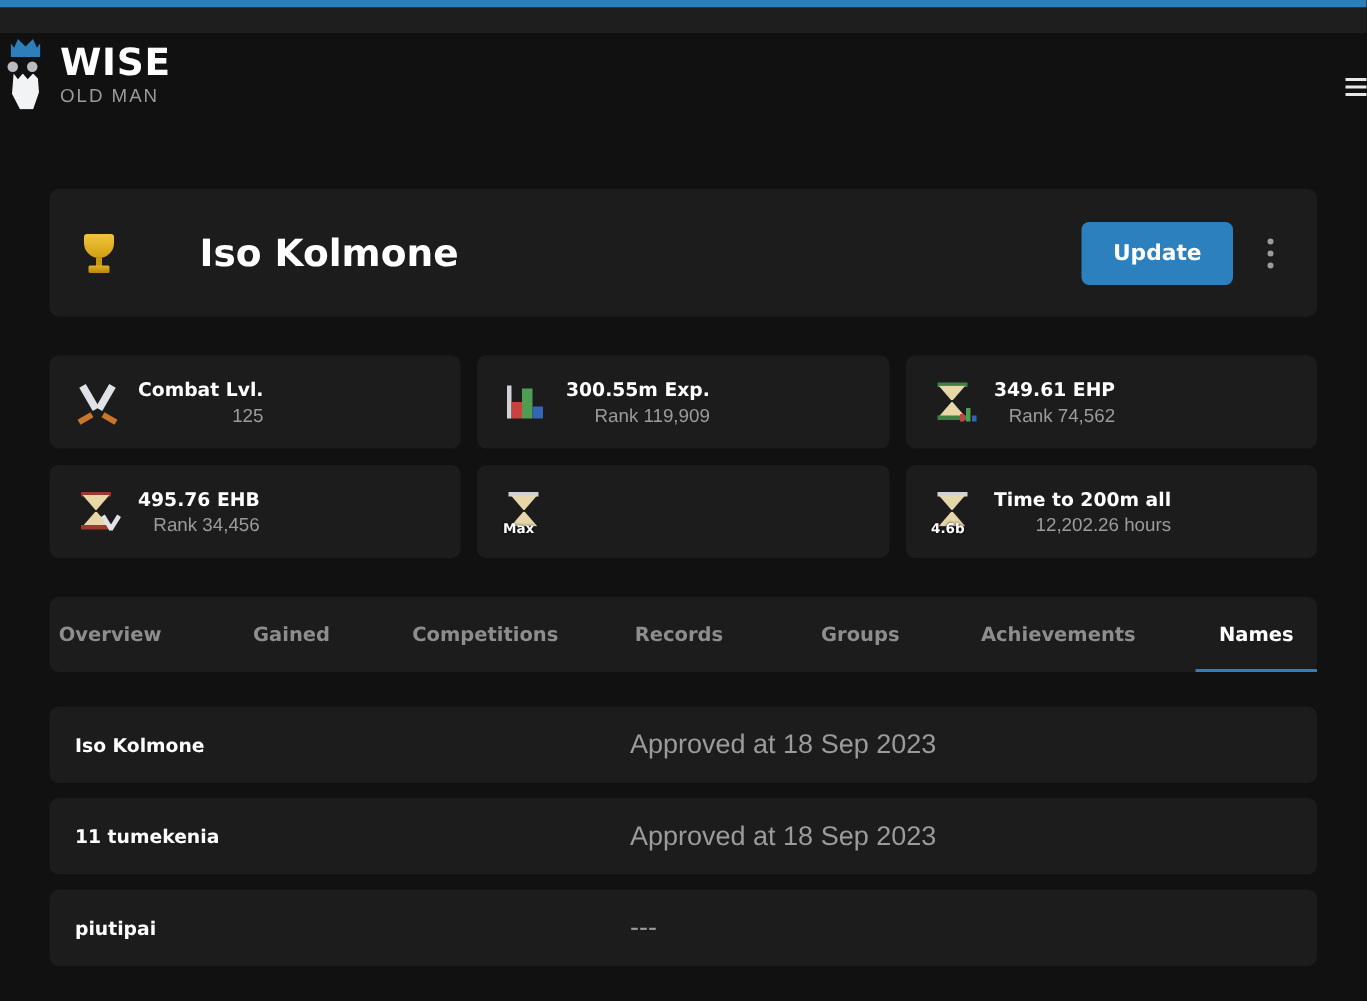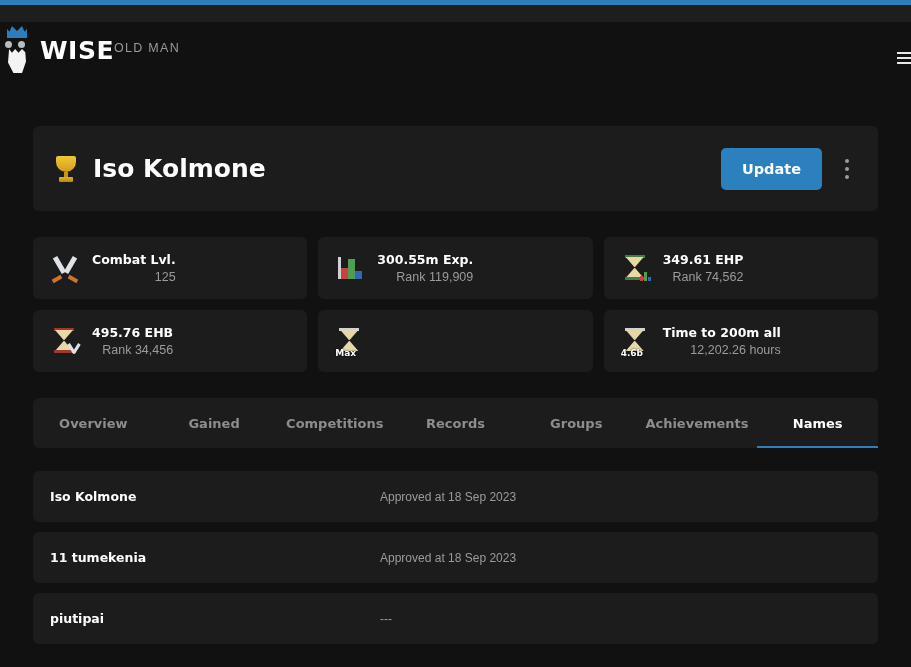--- a/index.html
+++ b/index.html
@@ -29,35 +29,35 @@
     clip-path: polygon(0% 100%,0% 22%,12% 48%,25% 0%,50% 42%,75% 0%,88% 48%,100% 22%,100% 100%);
   }
   .logo .eye { position: absolute; top: 15px; width: 7px; height: 7px; border-radius: 50%; background: #b9bcc0; }
   .logo .eye.l { left: 2px; }
   .logo .eye.r { left: 15px; }
   .logo .beard {
     position: absolute; top: 23px; left: 5px; width: 18px; height: 24px;
     background: #f2f3f5;
     clip-path: polygon(6% 0%,22% 16%,40% 0%,58% 16%,78% 0%,96% 14%,100% 52%,78% 100%,30% 100%,0% 56%);
   }
-  .brand-text { display: flex; flex-direction: row; line-height: 1; }
+  .brand-text { display: flex; flex-direction: column; line-height: 1; }
   .brand-title {
     font-size: 25px; font-weight: 700; color: #ffffff;
     letter-spacing: 0.5px; font-family: "DejaVu Sans", sans-serif;
   }
   .brand-sub {
     font-size: 12.5px; color: #9a9a9a; letter-spacing: 1.3px; margin-top: 4px;
   }
   .hamburger {
     position: absolute; right: 0px; top: 30px;
     width: 14px; display: flex; flex-direction: column; gap: 3px;
   }
   .hamburger span { display: block; height: 2px; background: #e8e8e8; width: 100%; }
   
-  .card { background: #1c1c1c; border-radius: 6px; }
+  .card { background: #1c1c1c; border-radius: 6px; gap: 40px; }
   
   .title-card {
     position: absolute; left: 33px; top: 126px; width: 845px; height: 85px;
     display: flex; align-items: center; padding: 0 22px 0 20px;
   }
   .trophy { width: 26px; height: 30px; position: relative; flex: 0 0 auto; }
   .trophy .cup {
     position: absolute; top: 2px; left: 3px; width: 20px; height: 16px;
     background: linear-gradient(180deg,#f0c63c 0%,#d39f12 100%);
     border-radius: 2px 2px 10px 10px;
@@ -145,21 +145,21 @@
     content: ""; position: absolute; left: 0; right: 0; bottom: 0;
     height: 2px; background: #2c80bd;
   }
   
   .names { position: absolute; left: 33px; top: 471px; width: 845px; }
   .name-row {
     height: 51px; margin-bottom: 10px; display: flex; align-items: center;
     padding-left: 17px;
   }
   .name-title { font-size: 12.5px; font-weight: 700; color: #ffffff; width: 330px; font-family: "DejaVu Sans", sans-serif; }
-  .name-status { font-size: 12px; color: #9b9b9b; }
+  .name-status { font-size: 18px; color: #9b9b9b; }
 </style>
 </head>
 <body>
 
 <div class="top-accent"></div>
 <div class="topbar"></div>
 
 <div class="header">
   <div class="brand">
     <div class="logo">

